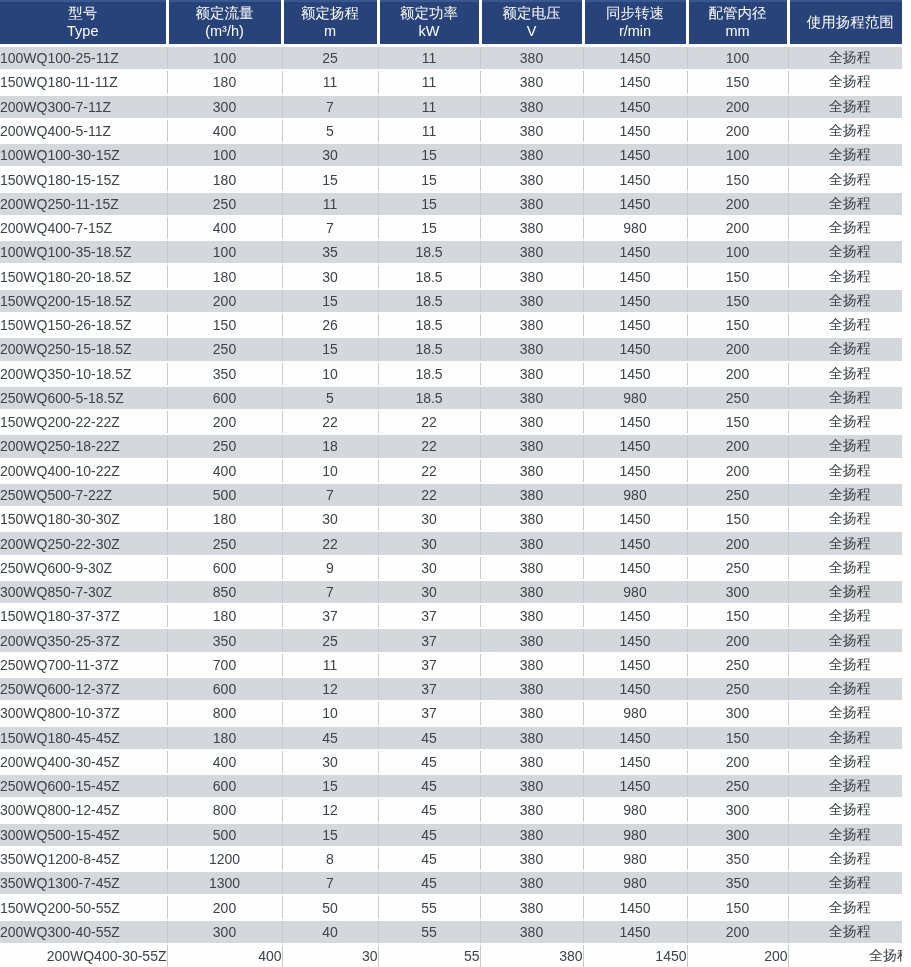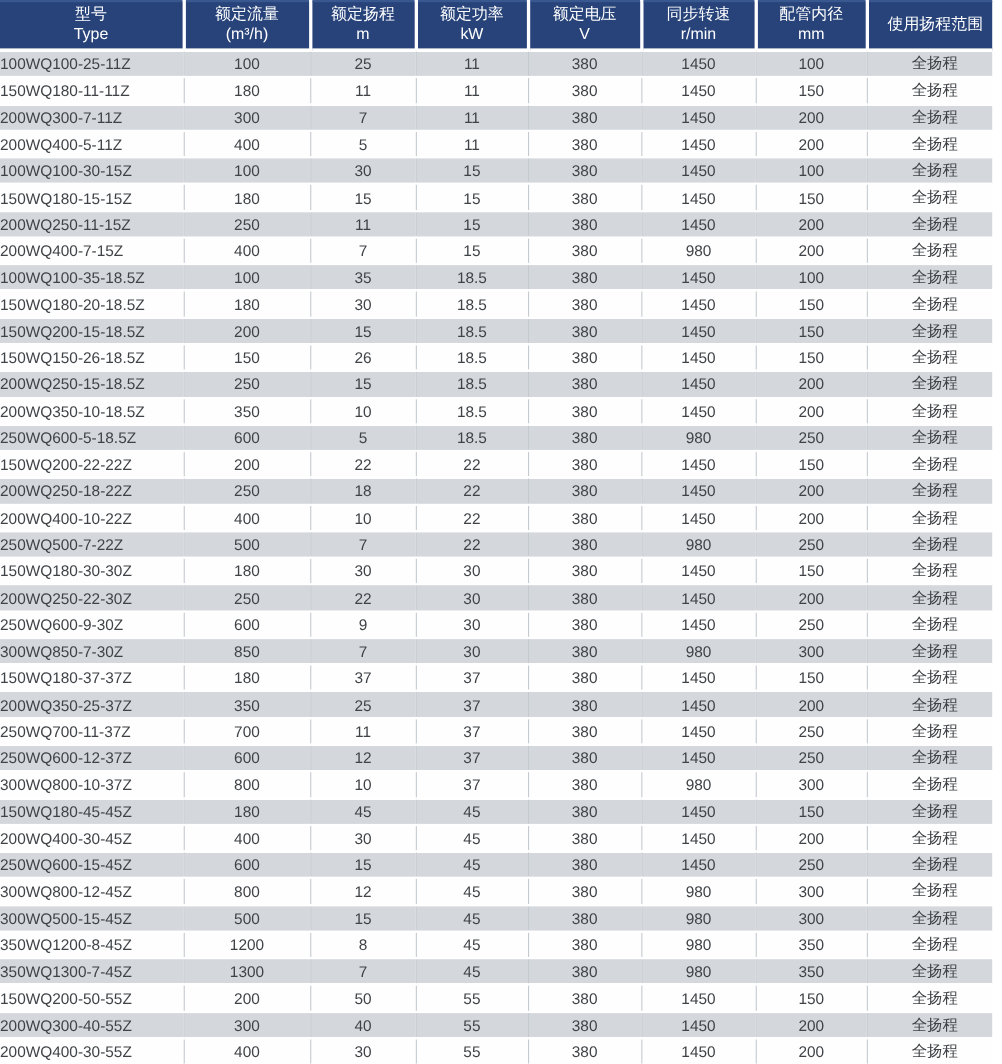--- a/index.html
+++ b/index.html
@@ -33,21 +33,21 @@
   thead th:last-child{border-right:none;}
   thead th .h2:empty{display:none;}
   tbody td{
     font-size:14px;color:var(--cell-text);
     text-align:center;vertical-align:middle;
     border-right:1px solid var(--col-divider);
     border-bottom:2px solid var(--row-divider);
     padding:0;white-space:nowrap;overflow:hidden;
   }
   tbody td:last-child{border-right:none;}
-  tbody tr:last-child td{border-bottom:none;}
+  tbody tr:last-child td{border-bottom:none;text-align:right;}
   tbody tr:nth-child(odd) td{background:var(--row-alt);}
   tbody tr:nth-child(even) td{background:var(--row-bg);}
   tbody td.c-type{text-align:left;}
 </style>
 </head>
 <body>
 
 <div class="wrap">
   <table class="spec">
     <colgroup>

